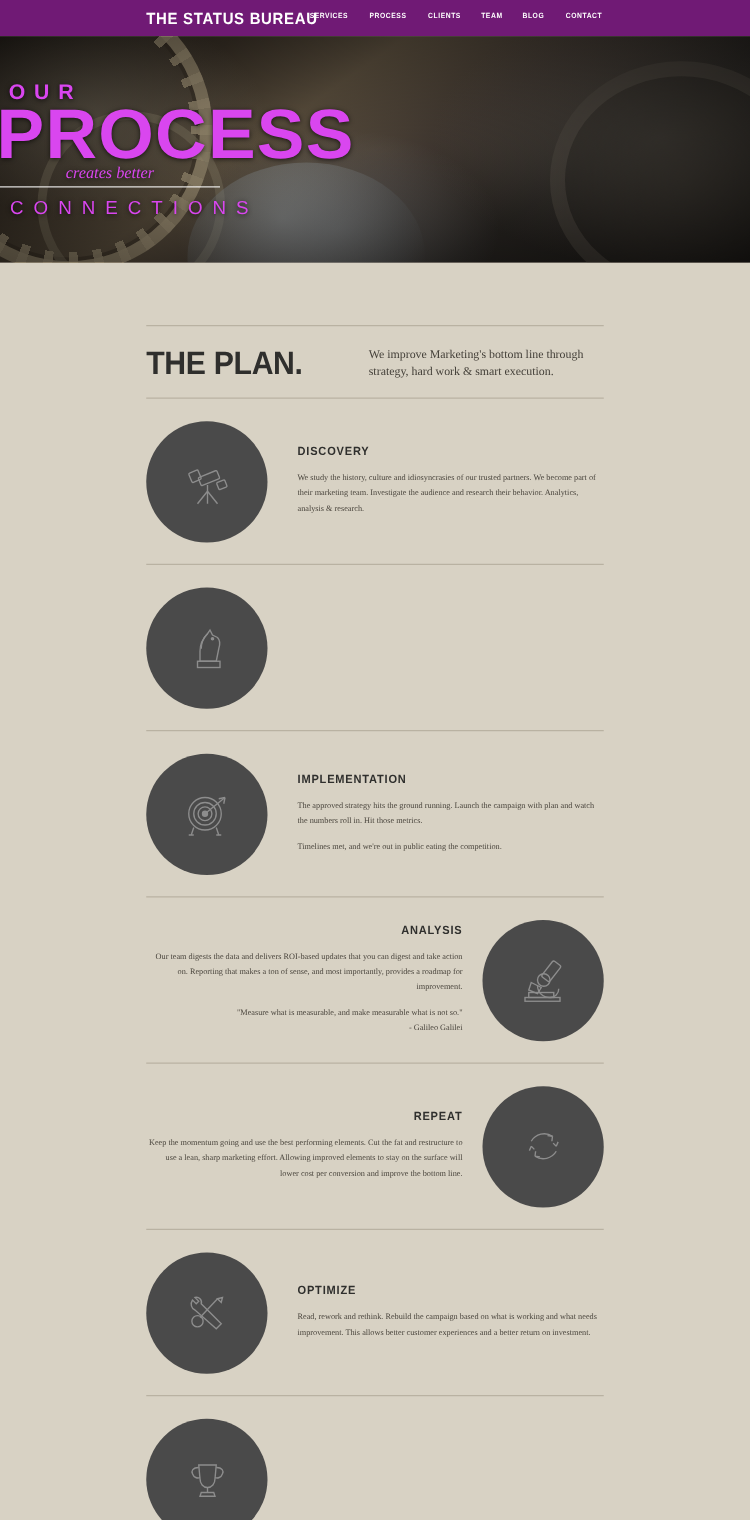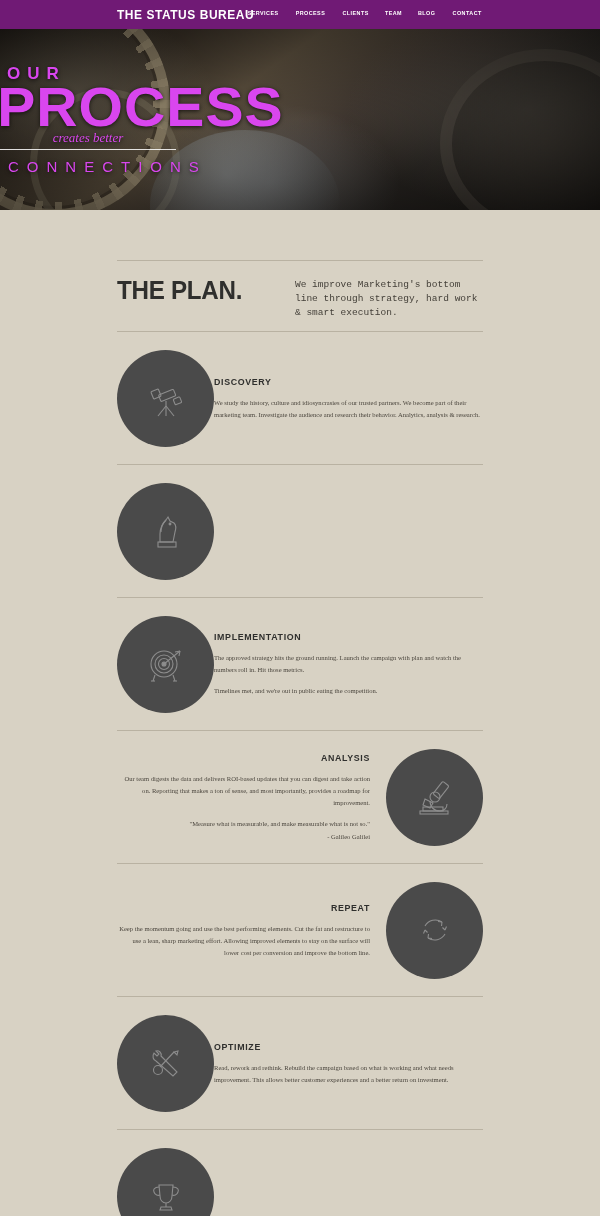--- a/index.html
+++ b/index.html
@@ -159,21 +159,21 @@
     font-family: "Liberation Sans Narrow", "Liberation Sans", sans-serif;
     font-size: 26px;
     font-weight: bold;
     color: #2f2f2d;
     letter-spacing: -0.3px;
     width: 178px;
     transform: scaleX(0.93);
     transform-origin: left center;
   }
   .plan-sub {
-    font-family: Liberation Mono, monospace;
+    font-family: Liberation Serif, serif;
     font-size: 9.5px;
     line-height: 1.45;
     color: #433f38;
     flex: 1;
     padding-top: 3px;
   }
 
   
   .step {
     display: flex;
@@ -191,21 +191,21 @@
     background: #4a4a4a;
     display: flex;
     align-items: center;
     justify-content: center;
     flex: 0 0 97px;
   }
   .circle svg { display: block; }
 
   .copy {
     flex: 1;
-    padding: 0 0 0 0;
+    padding: 0 0 0 24px;
   }
   .copy.right-align {
     padding: 0 16px 0 0;
     text-align: right;
   }
   .step-title {
     font-family: "Liberation Sans Narrow", "Liberation Sans", sans-serif;
     font-size: 9.5px;
     font-weight: bold;
     letter-spacing: 0.7px;

